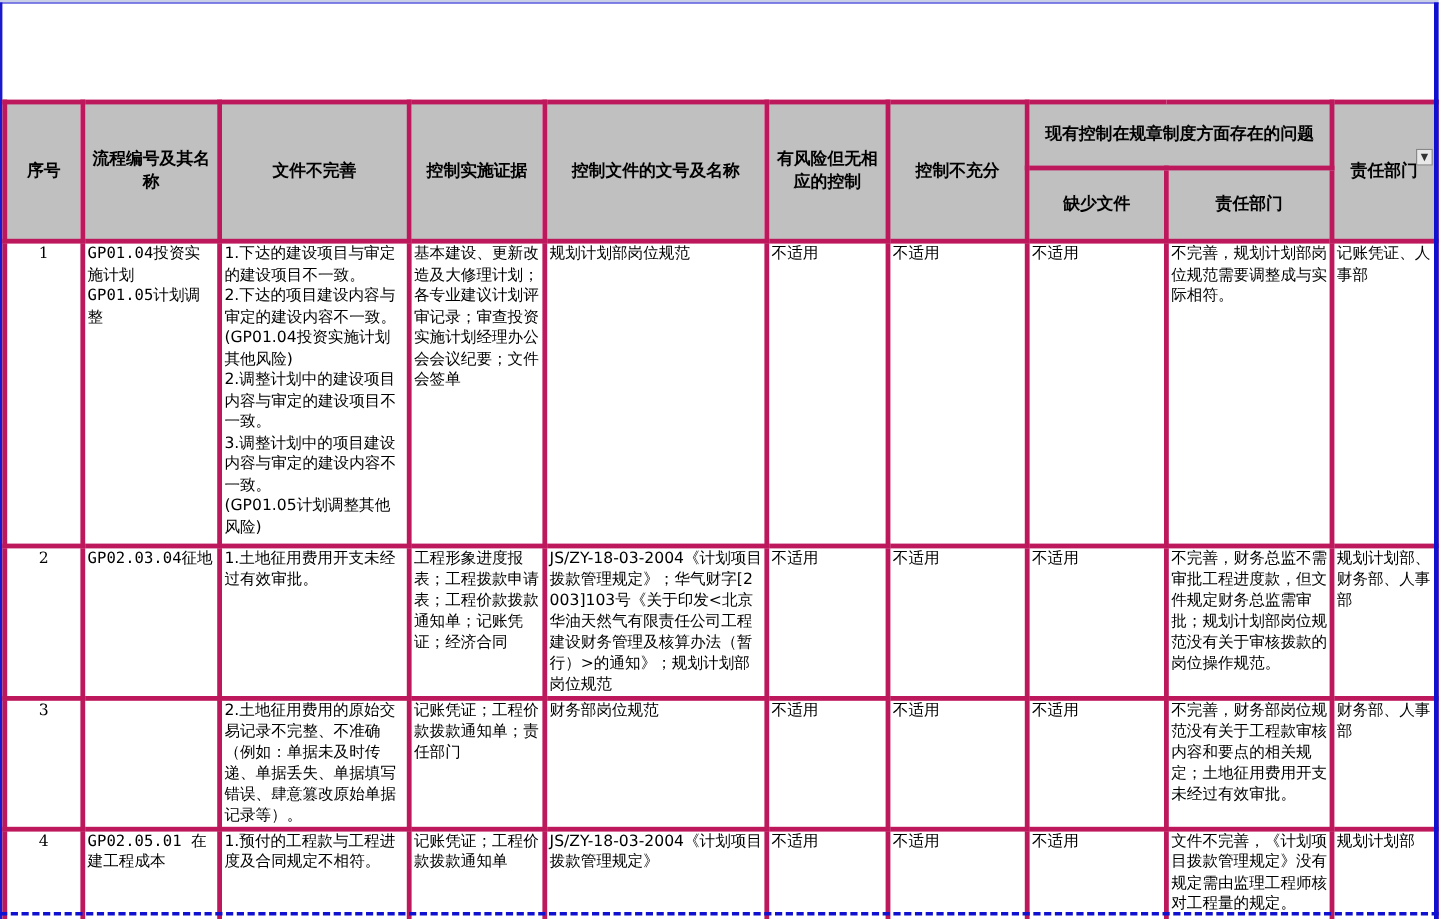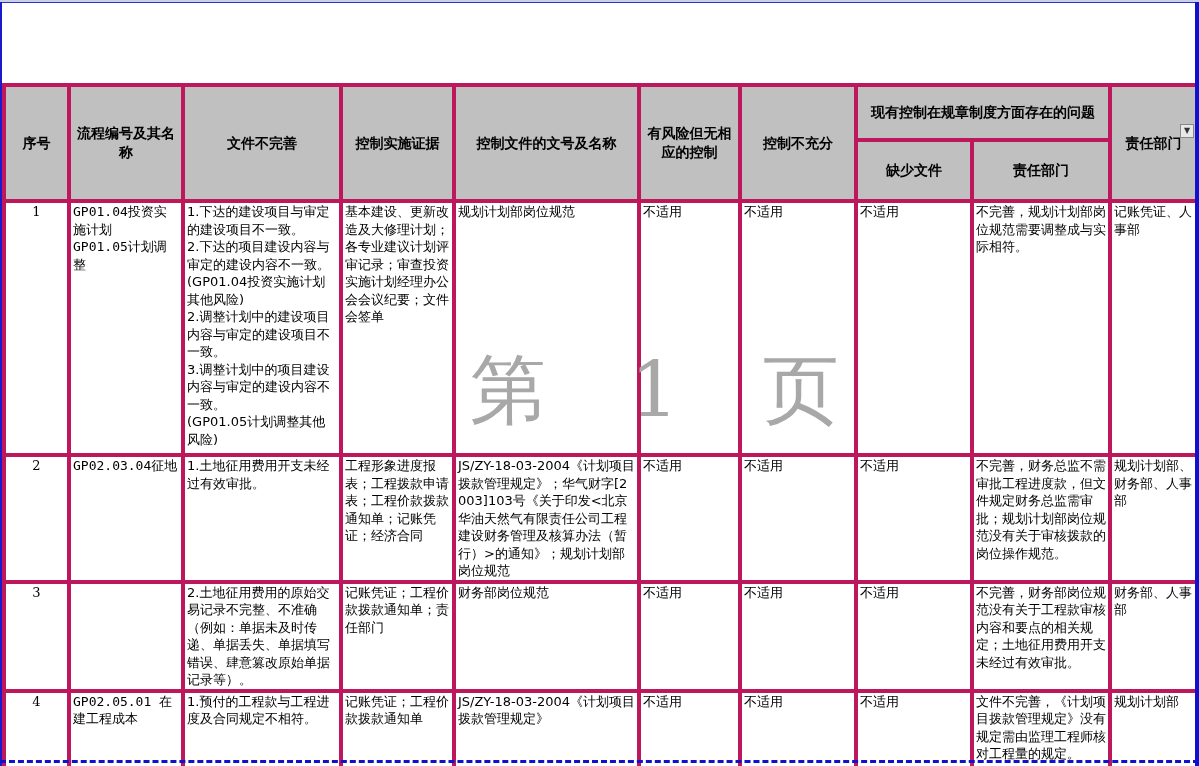--- a/index.html
+++ b/index.html
@@ -123,17 +123,16 @@
       <td>文件不完善，《计划项目拨款管理规定》没有规定需由监理工程师核对工程量的规定。</td>
       <td>规划计划部</td>
     </tr>
   </tbody>
     </table>
 
   <div class="filter-btn">
     <span>▼</span>
   </div>
 
-  <div class="watermark">第 1 页</div>
 
   <div class="pagebreak"></div>
   <div class="bluer"></div>
 </div>
 
 </body></html>

